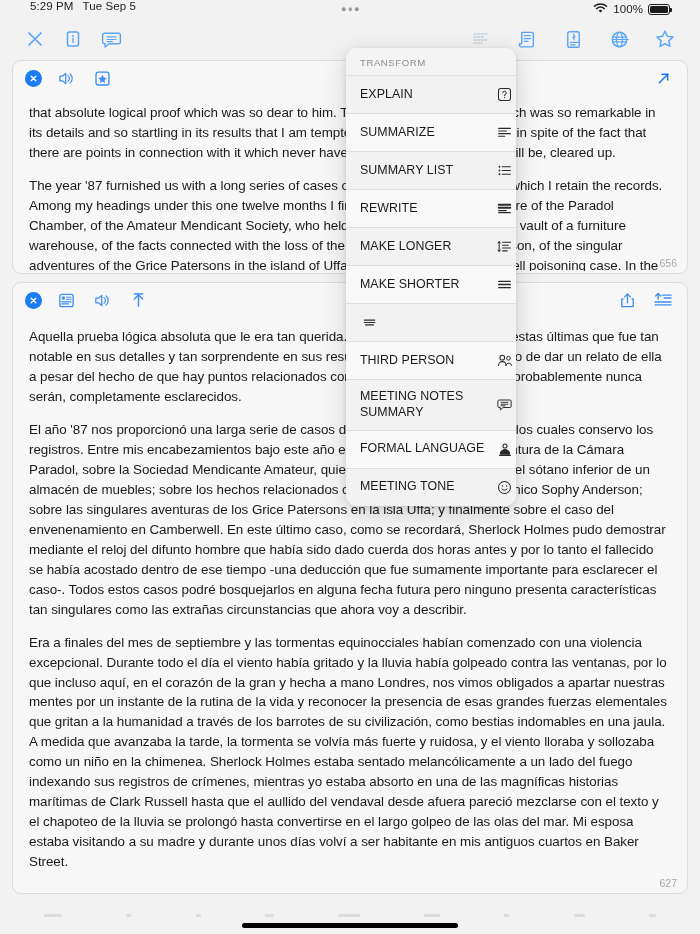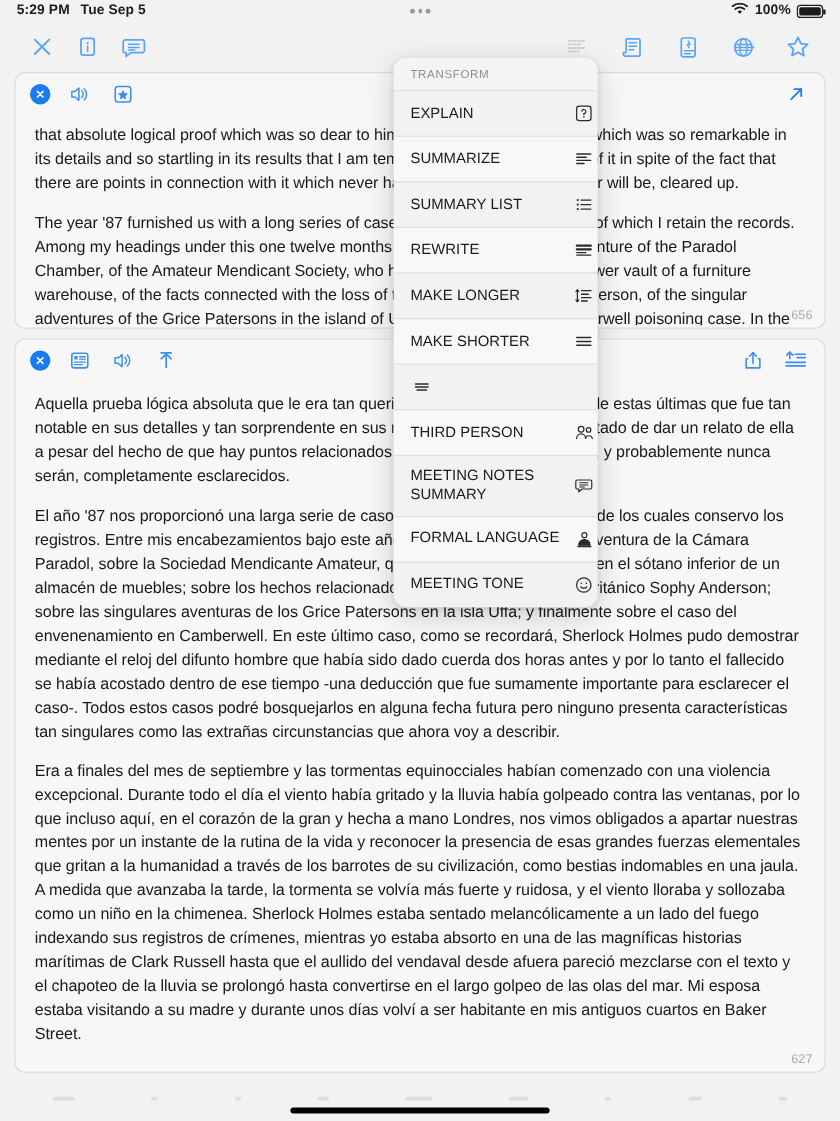--- a/index.html
+++ b/index.html
@@ -18,24 +18,23 @@
     width: 700px;
     height: 934px;
     background: #f2f2f3;
   }
 
   
   .status-bar {
     position: relative;
     height: 18px;
     display: flex;
-    align-items: center;
-    padding: 0 14px;
+    padding: 0 30px;
     font-size: 11.5px;
-    font-weight: 700;
+    font-weight: 400;
     color: #1c1c1e;
     letter-spacing: 0.1px;
   }
   .status-left { display: flex; gap: 9px; align-items: baseline; }
   .status-right {
     margin-left: auto;
     display: flex;
     align-items: center;
     gap: 5px;
   }
@@ -158,21 +157,21 @@
   #panel-translation { height: 612px; }
   #panel-translation .panel-body {
     height: 570px;
     overflow: hidden;
     padding-top: 10px;
   }
 
   
   .transform-menu {
     position: absolute;
-    left: 328px;
+    left: 346px;
     top: 48px;
     width: 170px;
     background: #f4f4f4;
     border-radius: 11px;
     box-shadow: 0 7px 26px rgba(0,0,0,0.17), 0 1px 4px rgba(0,0,0,0.10);
     overflow: hidden;
     z-index: 50;
   }
   .tm-header {
     padding: 9px 14px 7px 14px;

